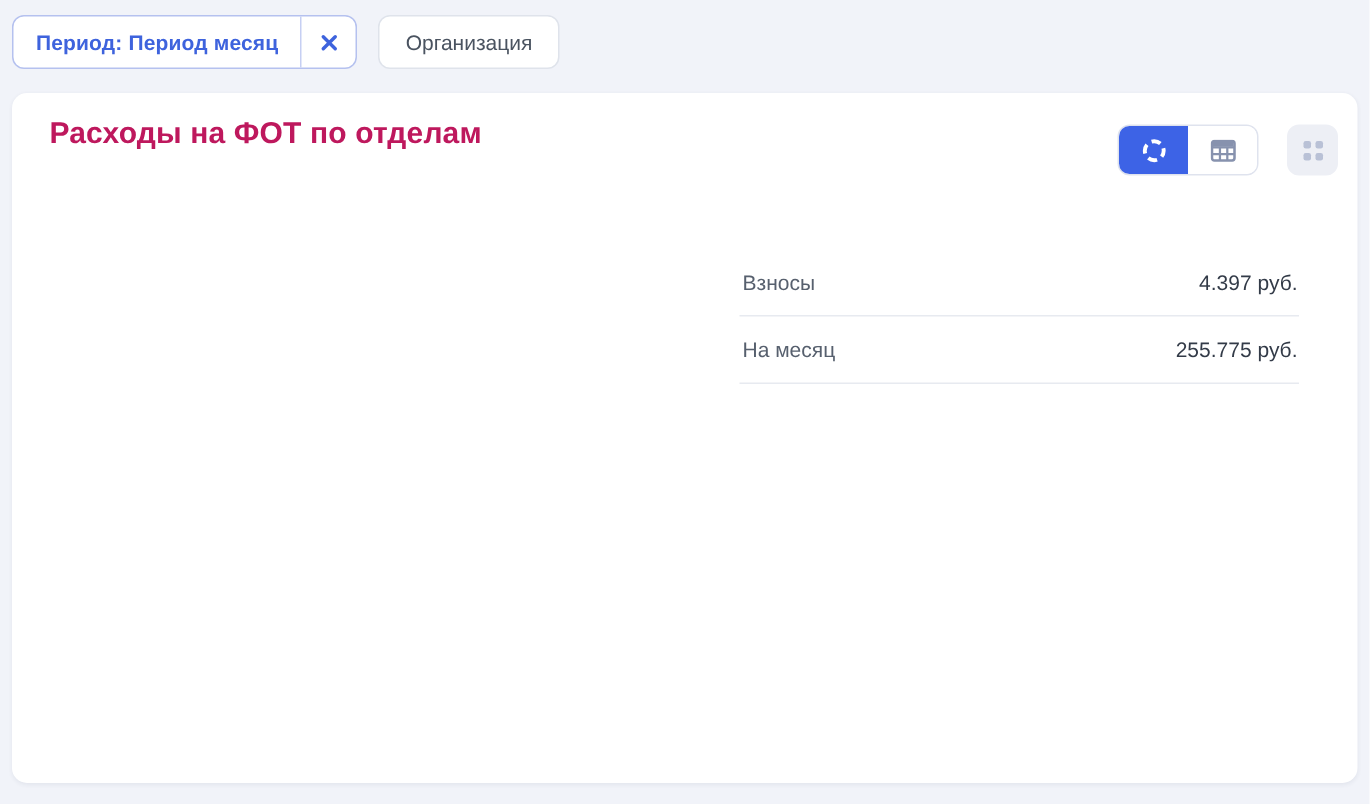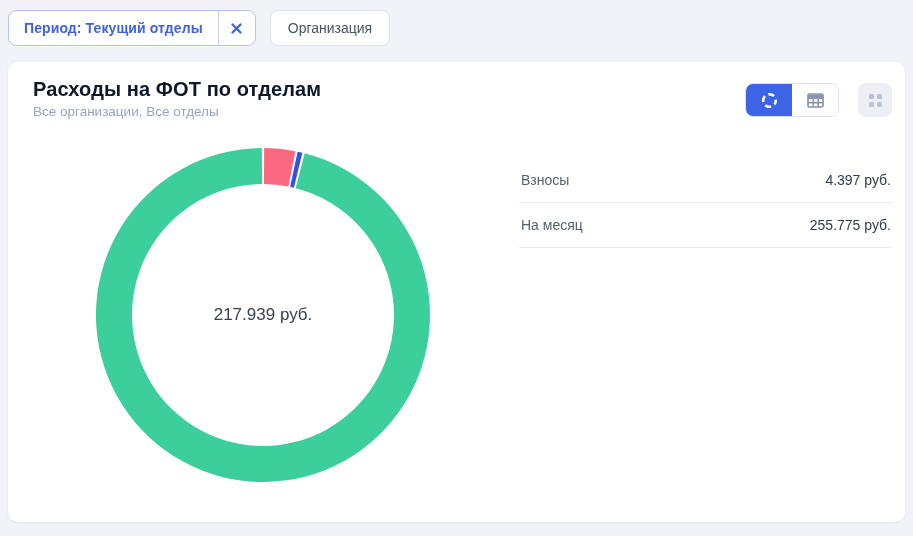--- a/index.html
+++ b/index.html
@@ -28,21 +28,21 @@
   .chip-org { border:1px solid #DFE3EB; color:#4A5360; padding:0 17px; cursor:pointer; font-weight:500;align-items:center; }
 
   
   .card {
     position:absolute; left:8px; top:62px; width:897px; height:460px;
     background:#fff; border-radius:10px;
     box-shadow:0 1px 3px rgba(40,50,80,.07);
   }
   .card-title {
     position:absolute; left:25px; top:16px;
-    font-size:20px; font-weight:700; color:#0f172a; letter-spacing:.1px;
+    font-size:20px; font-weight:700; color:#be185d; letter-spacing:.1px;
   }
   .card-subtitle {
     position:absolute; left:25px; top:42px;
     font-size:13.5px; color:#9AA4B8;
   }
 
   
   .view-toggle {
     position:absolute; left:737px; top:21px; height:34px; display:flex;
     border:1px solid #DFE3EE; border-radius:8px; overflow:hidden; background:#fff;
@@ -62,50 +62,49 @@
 
   
   .donut-wrap { position:absolute; left:87px; top:85px; width:336px; height:336px; }
   .donut-center {
     position:absolute; left:0; top:0; width:100%; height:100%;
     display:flex; align-items:center; justify-content:center;
     font-size:17px; color:#3A424E; pointer-events:none;
   }
 
   
-  .legend { position:absolute; left:485px; top:96px; width:373px;margin-left:26px; }
+  .legend { position:absolute; left:485px; top:104px; width:373px; }
   .legend-row {
     height:45px; display:flex; align-items:center; justify-content:space-between;
     border-bottom:1px solid #E7EAF0; font-size:14px;
   }
   .legend-label { color:#57606E; padding-left:2px; }
   .legend-value { color:#333B48; font-weight:500; padding-right:1px; }
 </style>
 </head>
 <body>
 
 <div class="filter-bar">
   <div class="chip chip-period">
-    <span class="chip-label">Период: Текущий отделы</span>
+    <span class="chip-label">Период: Период месяц</span>
     <span class="chip-divider"></span>
     <button class="chip-close">
       <svg width="13" height="13" viewBox="0 0 13 13">
         <path d="M2.5 2.5 L10.5 10.5 M10.5 2.5 L2.5 10.5" stroke="#3E63DD" stroke-width="2.3" stroke-linecap="round"></path>
       </svg>
     </button>
   </div>
   <div class="chip chip-org">
     <span>Организация</span>
   </div>
 </div>
 
 <div class="card">
 
   <div class="card-title">Расходы на ФОТ по отделам</div>
-  <div class="card-subtitle">Все организации, Все отделы</div>
 
   <div class="view-toggle">
     <button class="view-btn active">
       <svg width="17" height="17" viewBox="0 0 17 17">
         <circle cx="8.5" cy="8.5" r="6.3" fill="none" stroke="#fff" stroke-width="2.6" stroke-dasharray="6.2 3.7" stroke-dashoffset="2" stroke-linecap="butt"></circle>
       </svg>
     </button>
     <button class="view-btn">
       <svg width="17" height="15" viewBox="0 0 17 15">
         <rect x="1" y="1" width="15" height="13" rx="1.6" fill="none" stroke="#8792AE" stroke-width="1.7"></rect>
@@ -116,28 +115,20 @@
   </div>
   <button class="drag-btn">
     <span class="dots">
         <i></i>
         <i></i>
         <i></i>
         <i></i>
       </span>
   </button>
 
-  <div class="donut-wrap">
-    <svg id="donut-svg" width="336" height="336" viewBox="0 0 336 336">
-        <path d="M 169.17 1.00 A 167 167 0 0 1 200.33 4.16 L 193.36 39.48 A 131 131 0 0 0 168.91 37.00 Z" fill="#FA6881"></path>
-        <path d="M 202.62 4.63 A 167 167 0 0 1 207.38 5.71 L 198.89 40.69 A 131 131 0 0 0 195.15 39.85 Z" fill="#3351E1"></path>
-        <path d="M 209.65 6.28 A 167 167 0 1 1 166.83 1.00 L 167.09 37.00 A 131 131 0 1 0 200.67 41.14 Z" fill="#3CCE9B"></path>
-      </svg>
-    <div class="donut-center">217.939 руб.</div>
-  </div>
 
   <div class="legend">
     <div class="legend-row">
       <span class="legend-label">Взносы</span>
       <span class="legend-value">4.397 руб.</span>
     </div>
     <div class="legend-row">
       <span class="legend-label">На месяц</span>
       <span class="legend-value">255.775 руб.</span>
     </div>

